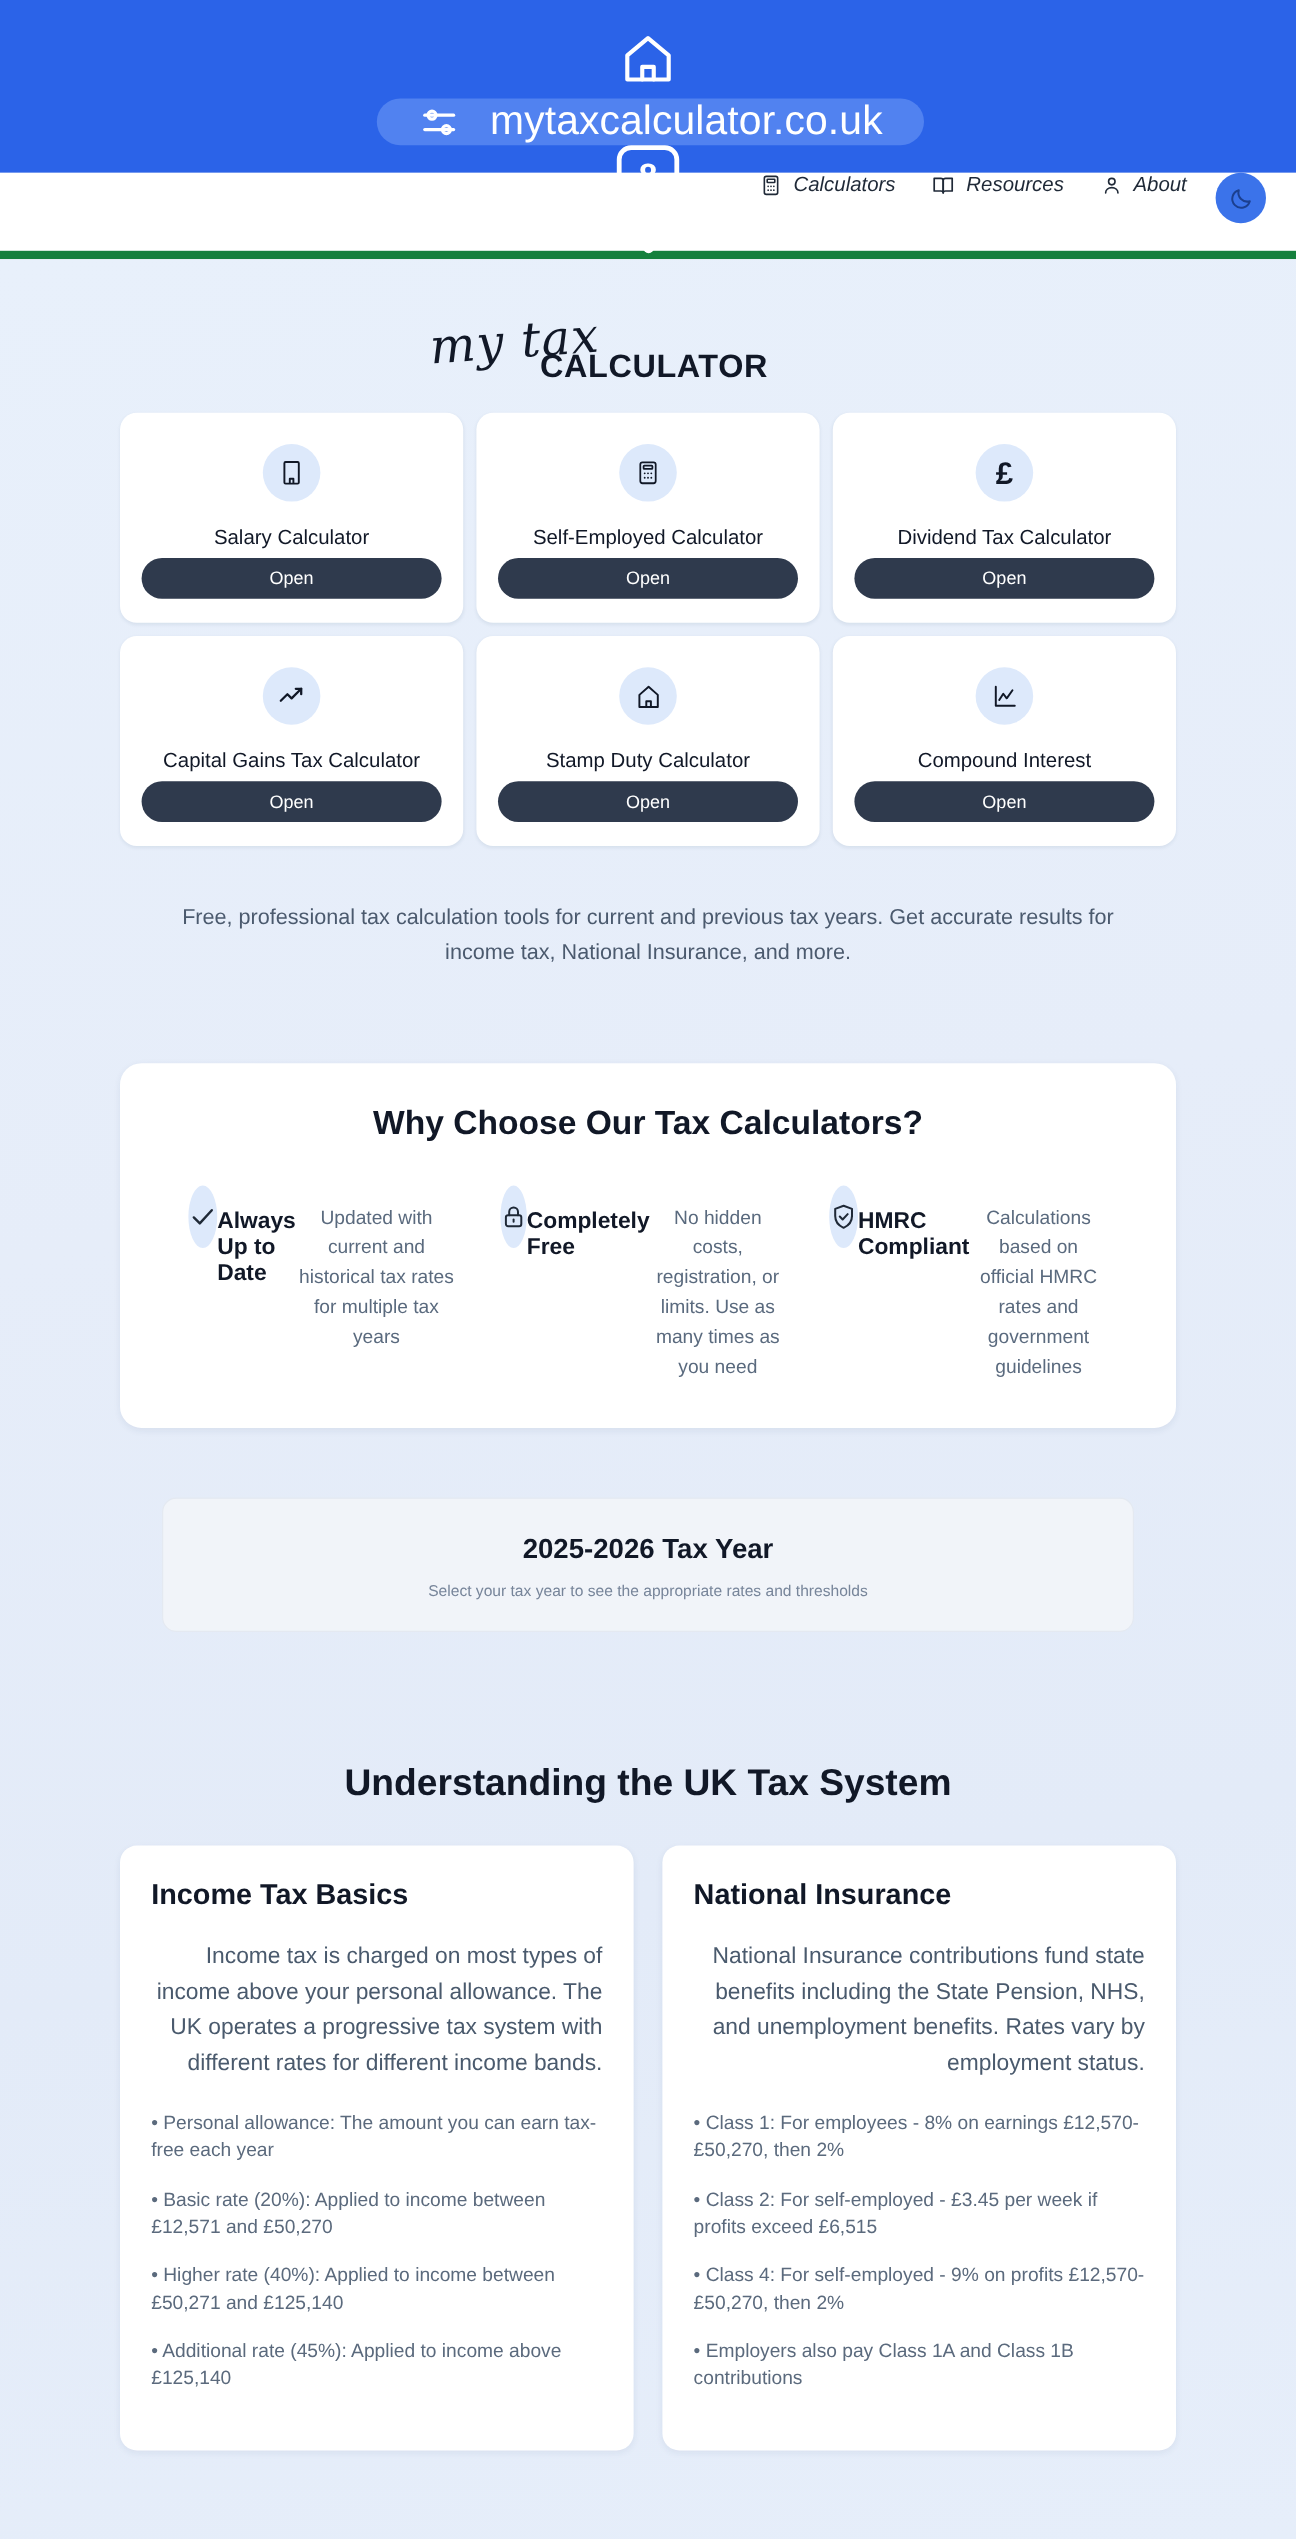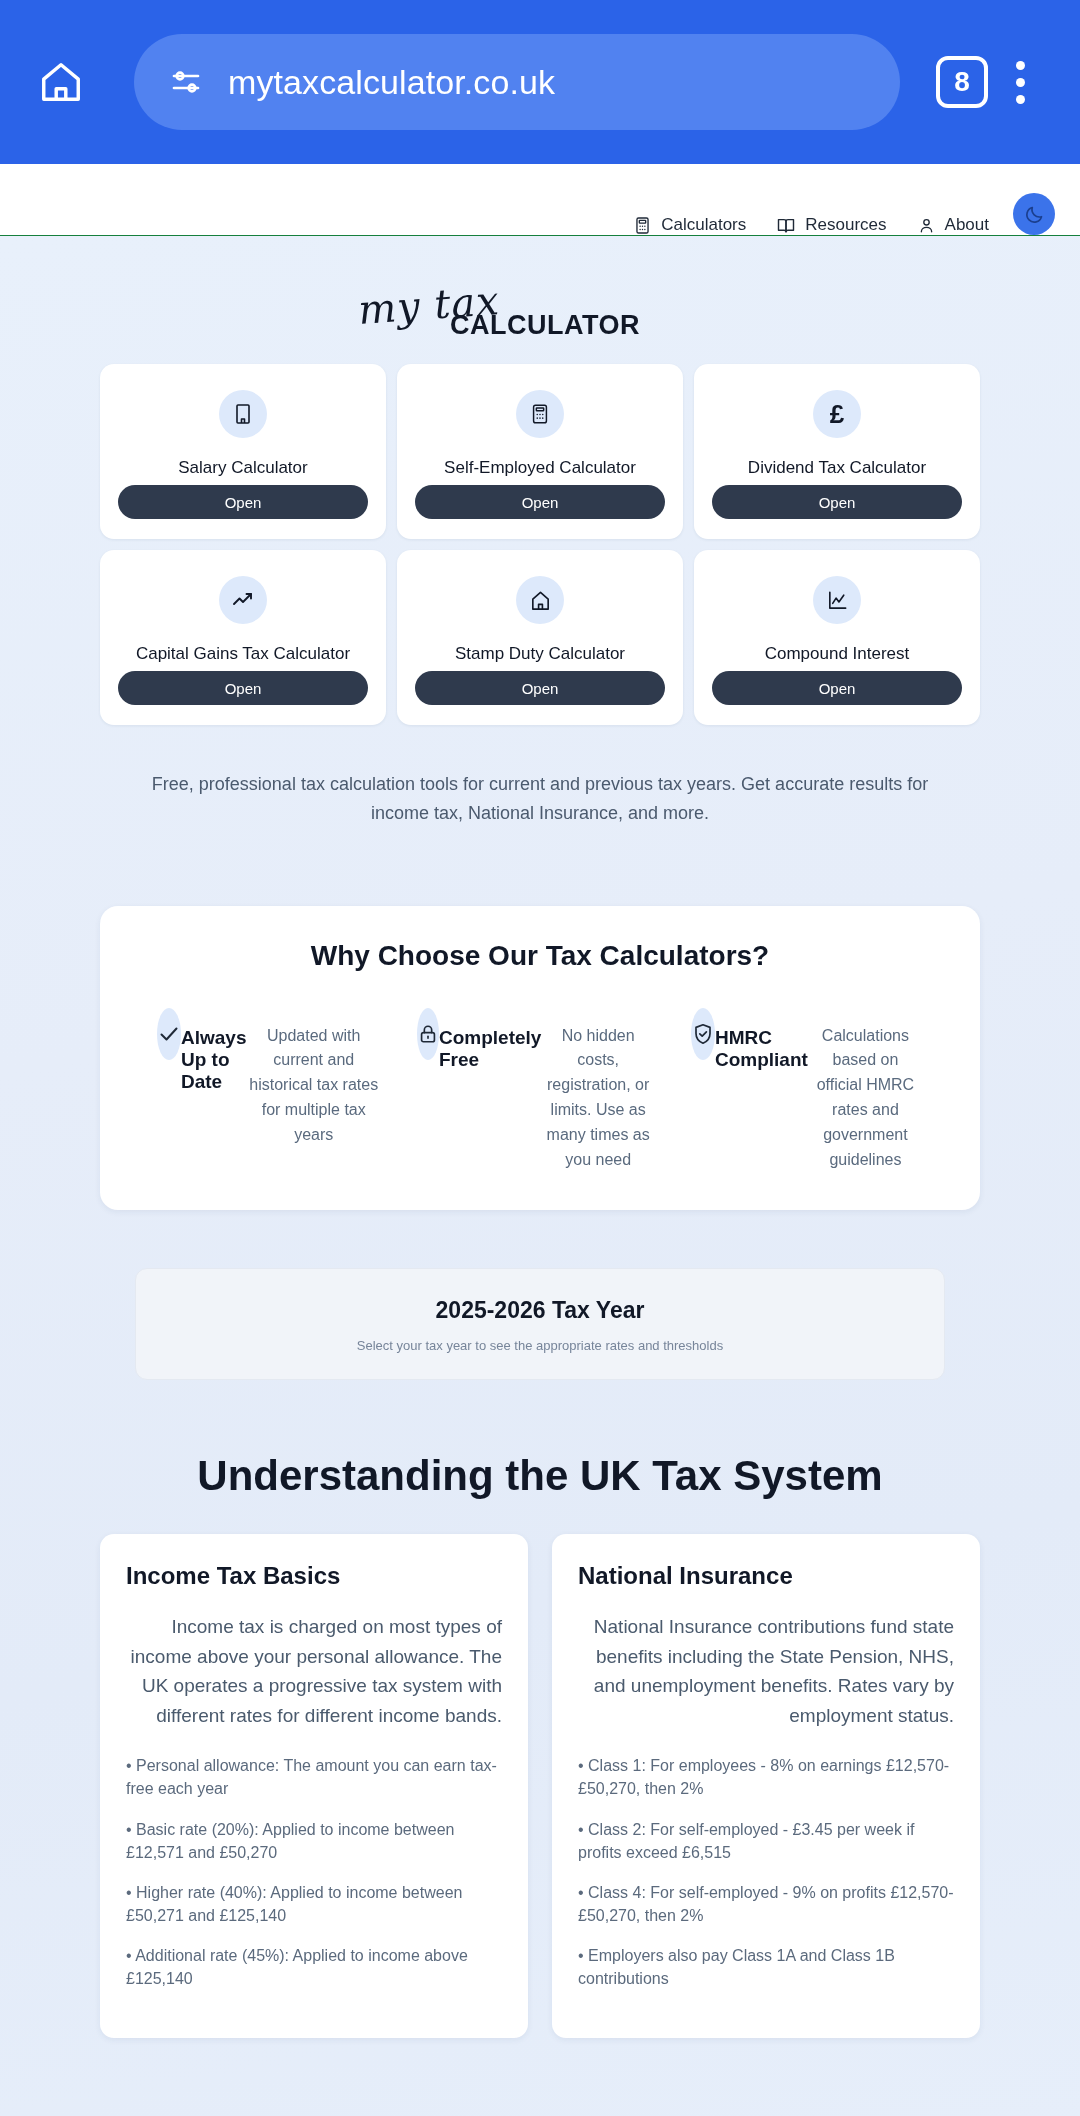--- a/index.html
+++ b/index.html
@@ -6,26 +6,27 @@
   html, body {
     width: 1080px;
     height: 2116px;
     font-family: "Liberation Sans", sans-serif;
     background: #ffffff;
     overflow: hidden;
   }
 
   
   .browser-bar {
-    height: 164px;
+    height: 144px;
     background: #2b63e8;
     display: flex;
     align-items: center;
-    padding: 4px 28px;
+    padding: 16px 28px;
     gap: 0;
+    flex-direction: column;
   }
   .home-btn { width: 66px; height: 66px; display:flex; align-items:center; justify-content:center; flex: 0 0 auto; }
   .omnibox {
     flex: 1 1 auto;
     height: 96px;
     margin: 0 36px 0 40px;
     background: #5182f0;
     border-radius: 48px;
     display: flex;
     align-items: center;
@@ -50,25 +51,26 @@
     flex: 0 0 auto;
   }
   .kebab { width: 64px; height: 66px; display:flex; flex-direction:column; align-items:center; justify-content:center; gap: 8px; flex: 0 0 auto; }
   .kebab span { width: 9px; height: 9px; border-radius: 50%; background: #ffffff; display:block; }
 
   
   .site-nav {
     height: 72px;
     background: #ffffff;
     display: flex;
-    align-items: flex-end;
+    align-items: flex-start;
     justify-content: flex-end;
     padding-right: 25px;
     gap: 0;
-    border-bottom: 1px solid #15803d;
+    border-bottom: 7px solid #15803d;
+    font-style: italic;
   }
   .nav-item {
     display: flex; align-items: center; gap: 9px;
     color: #1f2937;
     font-size: 17px;
     margin-left: 30px;
   }
   .nav-item svg { display:block; }
   .theme-toggle {
     width: 42px; height: 42px;
@@ -201,23 +203,23 @@
     border-radius: 12px;
     padding: 28px 20px 26px;
     text-align: center;
   }
   .tax-year { font-size: 23px; font-weight: bold; color: #111827; }
   .tax-rates { margin-top: 16px; font-size: 17px; color: #3b4a5e; }
   .tax-hint { margin-top: 14px; font-size: 13px; color: #77859a; }
 
   
   .uk-title {
-    margin-top: 72px;
+    margin-top: 108px;
     text-align: center;
-    font-size: 42px;
+    font-size: 31px;
     font-weight: bold;
     color: #111827;
   }
   .info-grid {
     display: grid;
     grid-template-columns: 1fr 1fr;
     gap: 24px;
     margin-top: 34px;
   }
   .info-card {

